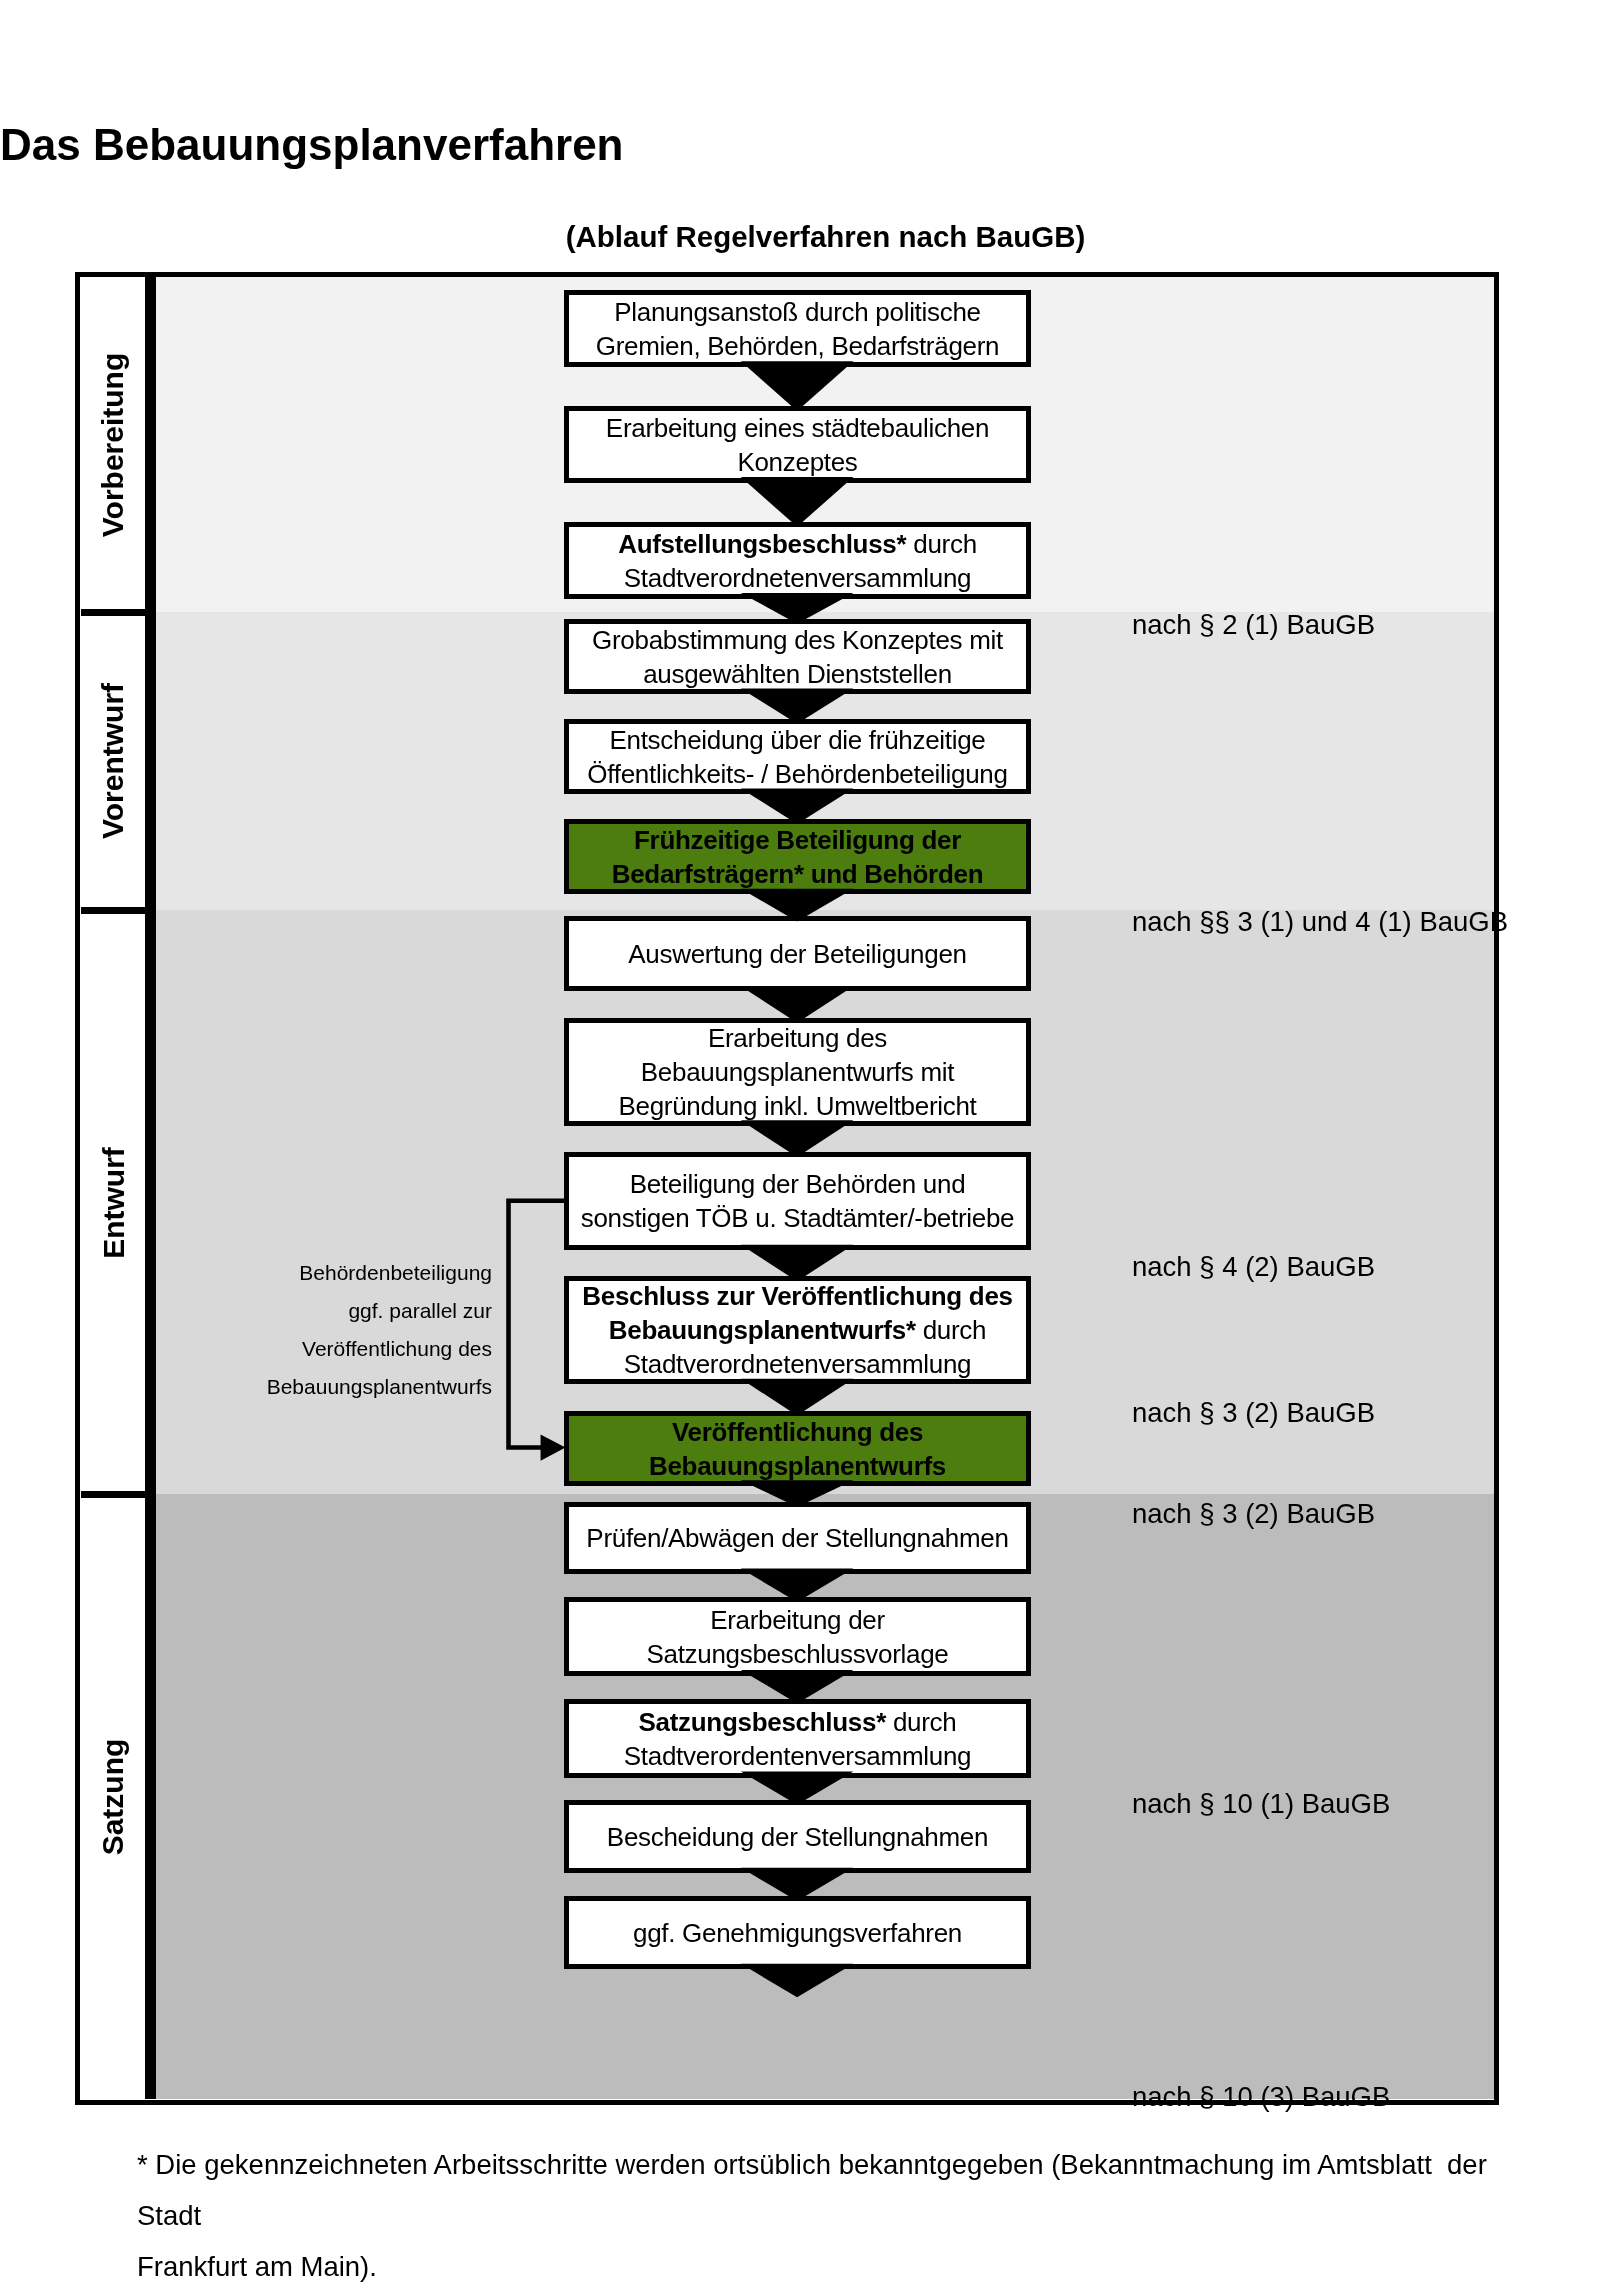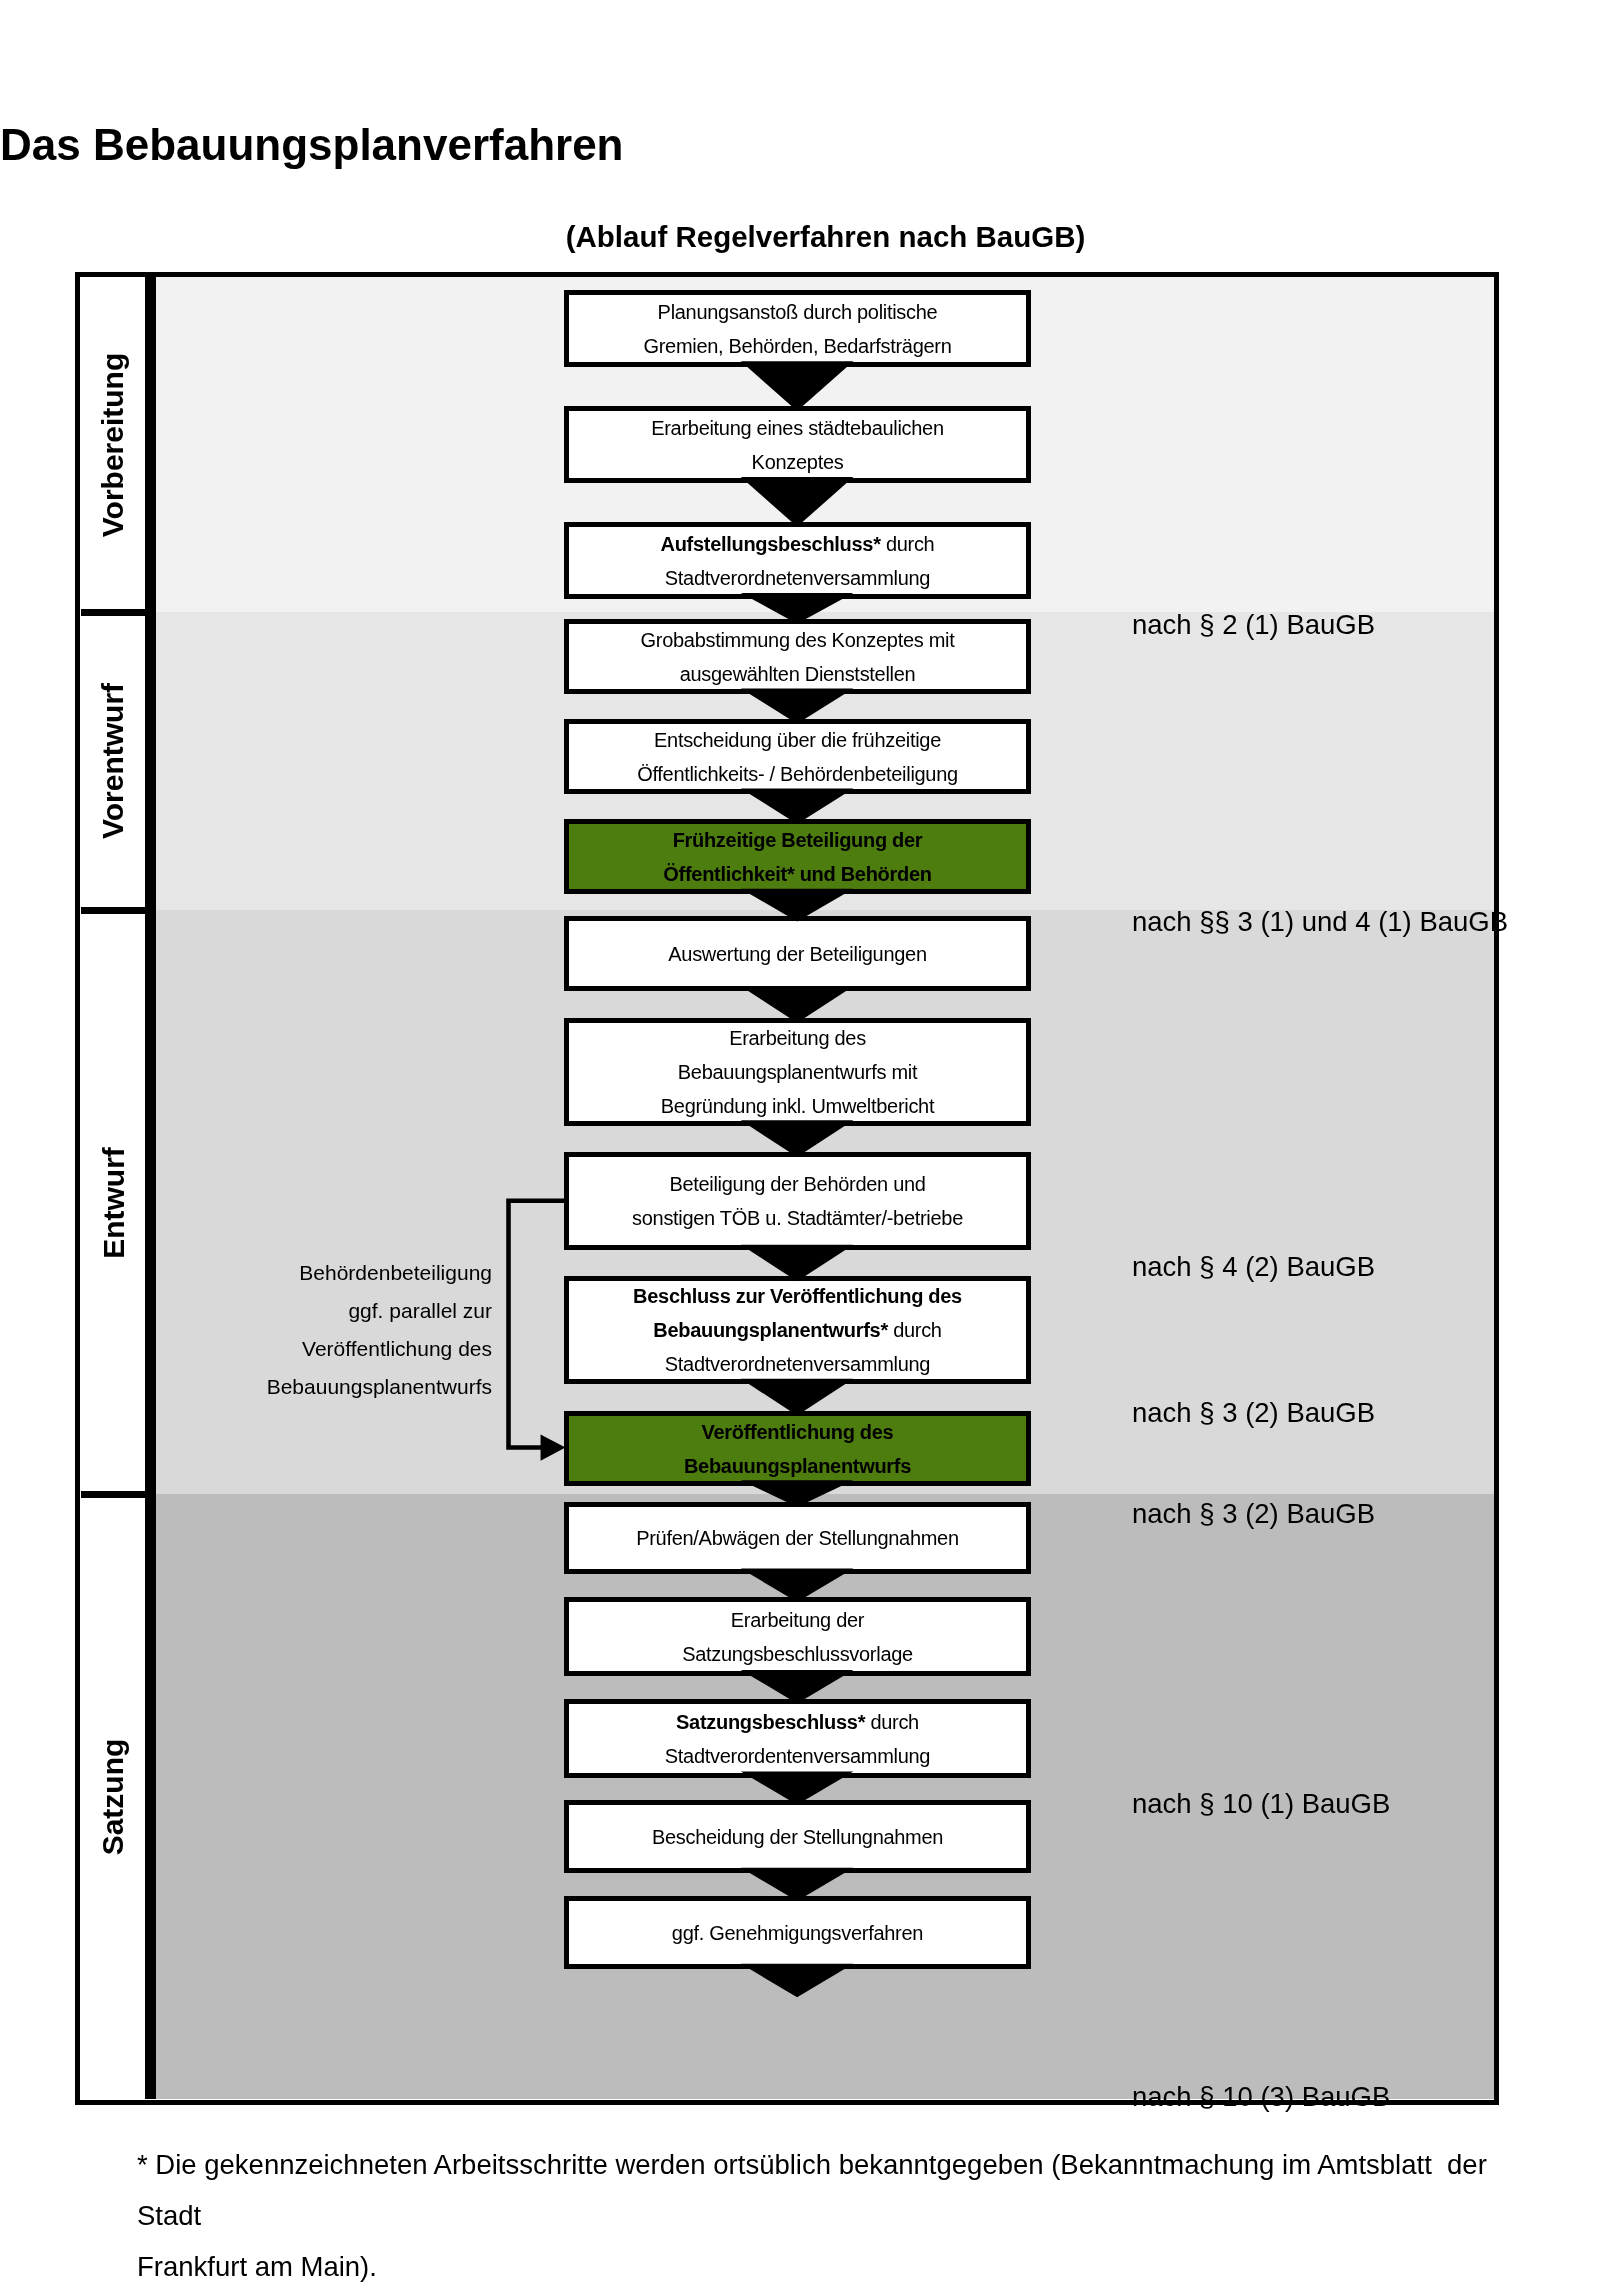--- a/index.html
+++ b/index.html
@@ -16,21 +16,21 @@
   .band.b2{top:612px;height:298px;background:#e6e6e6;}
   .band.b3{top:910px;height:585px;background:#d9d9d9;}
   .band.b4{top:1494px;height:605px;background:#bcbcbc;}
   .vsep{position:absolute;left:145px;top:277px;width:10.5px;height:1822px;background:#000;}
   .scell{position:absolute;left:81px;width:65px;background:#fff;
          display:flex;align-items:center;justify-content:center;}
   .scell .rot{transform:rotate(-90deg);white-space:nowrap;font-weight:bold;font-size:30px;}
   .sbar{position:absolute;left:81px;width:75px;height:6.5px;background:#000;}
   .fbox{position:absolute;left:564px;width:467px;border:5.2px solid #000;background:#fff;
         box-sizing:border-box;display:flex;flex-direction:column;align-items:center;
-        justify-content:center;text-align:center;font-size:20px;line-height:34px;
+        justify-content:center;text-align:center;font-size:26px;line-height:34px;
         letter-spacing:-0.3px;}
   .fbox .bl{white-space:nowrap;}
   .fbox.hl{background:#4d7c0f;}
   .fbox.allbold{font-weight:bold;}
   .annot{position:absolute;left:1132px;height:37px;line-height:37px;font-size:27.5px;white-space:nowrap;margin-top:48px;}
   .sidenote{position:absolute;left:152px;top:1254px;width:340px;text-align:right;
             font-size:21px;line-height:38px;}
   .footnote{position:absolute;left:137px;top:2139px;width:1414px;font-size:27.5px;line-height:51px;}
   .footnote div{white-space:pre-wrap;}
   .overlay{position:absolute;left:0;top:0;width:1623px;height:2295px;pointer-events:none;}
@@ -87,21 +87,21 @@
     <div class="bl">ausgewählten Dienststellen</div>
   </div>
 
   <div class="fbox" style="top:719px;height:75px">
     <div class="bl">Entscheidung über die frühzeitige</div>
     <div class="bl">Öffentlichkeits- / Behördenbeteiligung</div>
   </div>
 
   <div class="fbox hl allbold" style="top:819px;height:75px">
     <div class="bl">Frühzeitige Beteiligung der</div>
-    <div class="bl">Öffentlichkeit* und Behörden</div>
+    <div class="bl">Bedarfsträgern* und Behörden</div>
   </div>
 
   <div class="fbox" style="top:916px;height:75px">
     <div class="bl">Auswertung der Beteiligungen</div>
   </div>
 
   <div class="fbox" style="top:1018px;height:108px">
     <div class="bl">Erarbeitung des</div>
     <div class="bl">Bebauungsplanentwurfs mit</div>
     <div class="bl">Begründung inkl. Umweltbericht</div>

